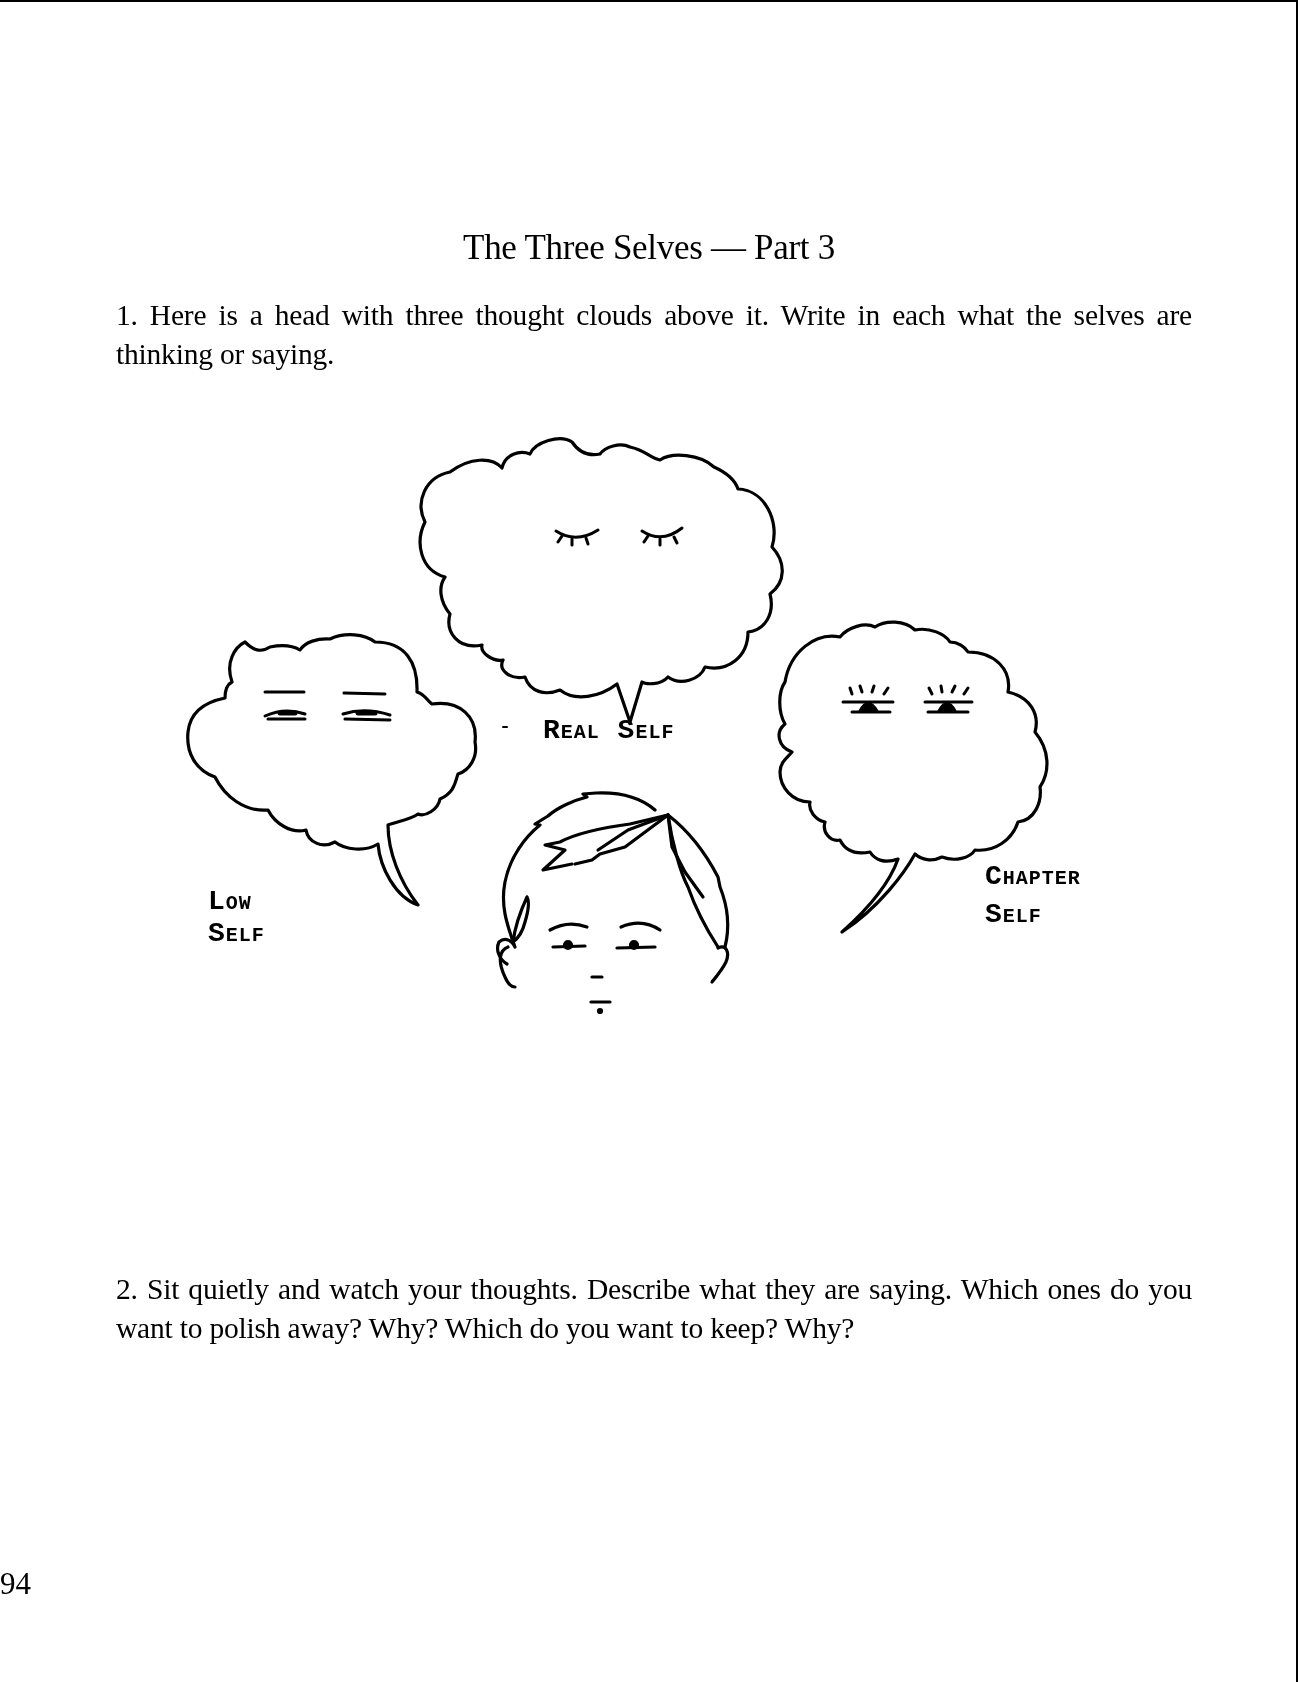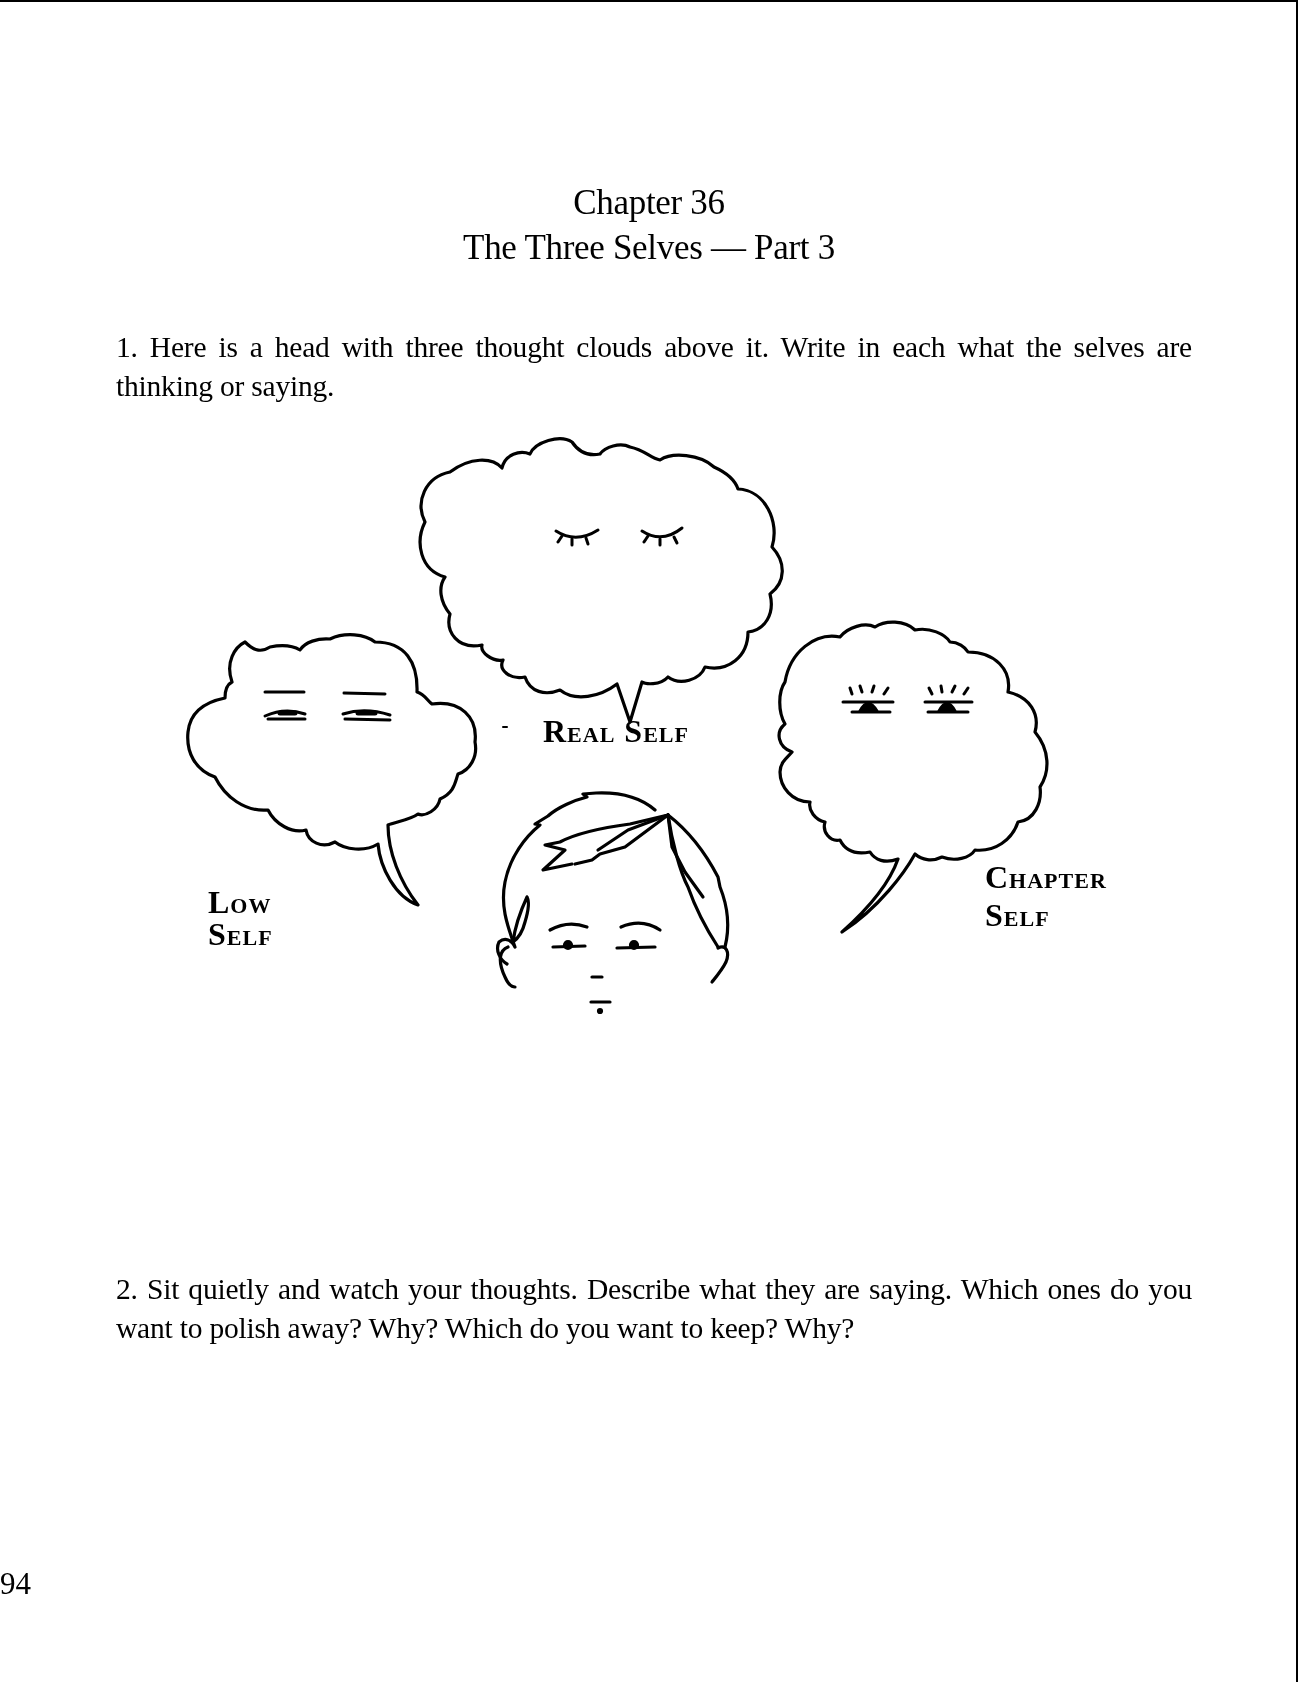--- a/index.html
+++ b/index.html
@@ -18,34 +18,33 @@
     position: absolute; left: 116px; width: 1076px;
     font-size: 29.5px; line-height: 38.5px; text-align: justify;
     text-align-last: left; letter-spacing: -0.2px;
   }
   .pagenum {
     position: absolute; left: 0; width: 1298px; text-align: left;
     top: 1564px; font-size: 31px; line-height: 36px;
   }
   .art { position: absolute; left: 0; top: 0; width: 1300px; height: 1682px; }
   .label {
-    position: absolute; font-family: Liberation Serif, serif;
-    font-weight: bold; color: #000; font-size: 32px; line-height: 34px;
+    position: absolute; font-family: Liberation Mono, monospace;
+    font-weight: bold; color: #000; font-size: 28px; line-height: 34px;
     font-variant: small-caps; letter-spacing: 1px;
   }
 </style>
 </head>
 <body>
 
 <div class="page">
 
-  <div class="title serif" style="top:181px;">Chapter 36</div>
   <div class="title serif" style="top:226px;">The Three Selves — Part 3</div>
 
-  <div class="para serif" style="top:294px;margin-top:32px;">1. Here is a head with three thought clouds above it. Write in each what the selves are thinking or saying.</div>
+  <div class="para serif" style="top:294px;">1. Here is a head with three thought clouds above it. Write in each what the selves are thinking or saying.</div>
 
   <svg class="art" viewBox="0 0 1300 1682" fill="none" stroke="#000" stroke-width="3.2" stroke-linecap="round" stroke-linejoin="round">
 
     <g>
       <path d="M630,720
                L617,682 C600,695 575,700 560,688 C545,694 530,690 525,675
                C510,678 498,668 503,658 C492,660 480,650 482,643
                C458,648 445,630 450,612 C440,600 438,585 445,575
                C420,568 415,540 425,520 C415,500 425,475 450,470
                C470,455 492,455 502,466 C505,452 520,448 530,452

